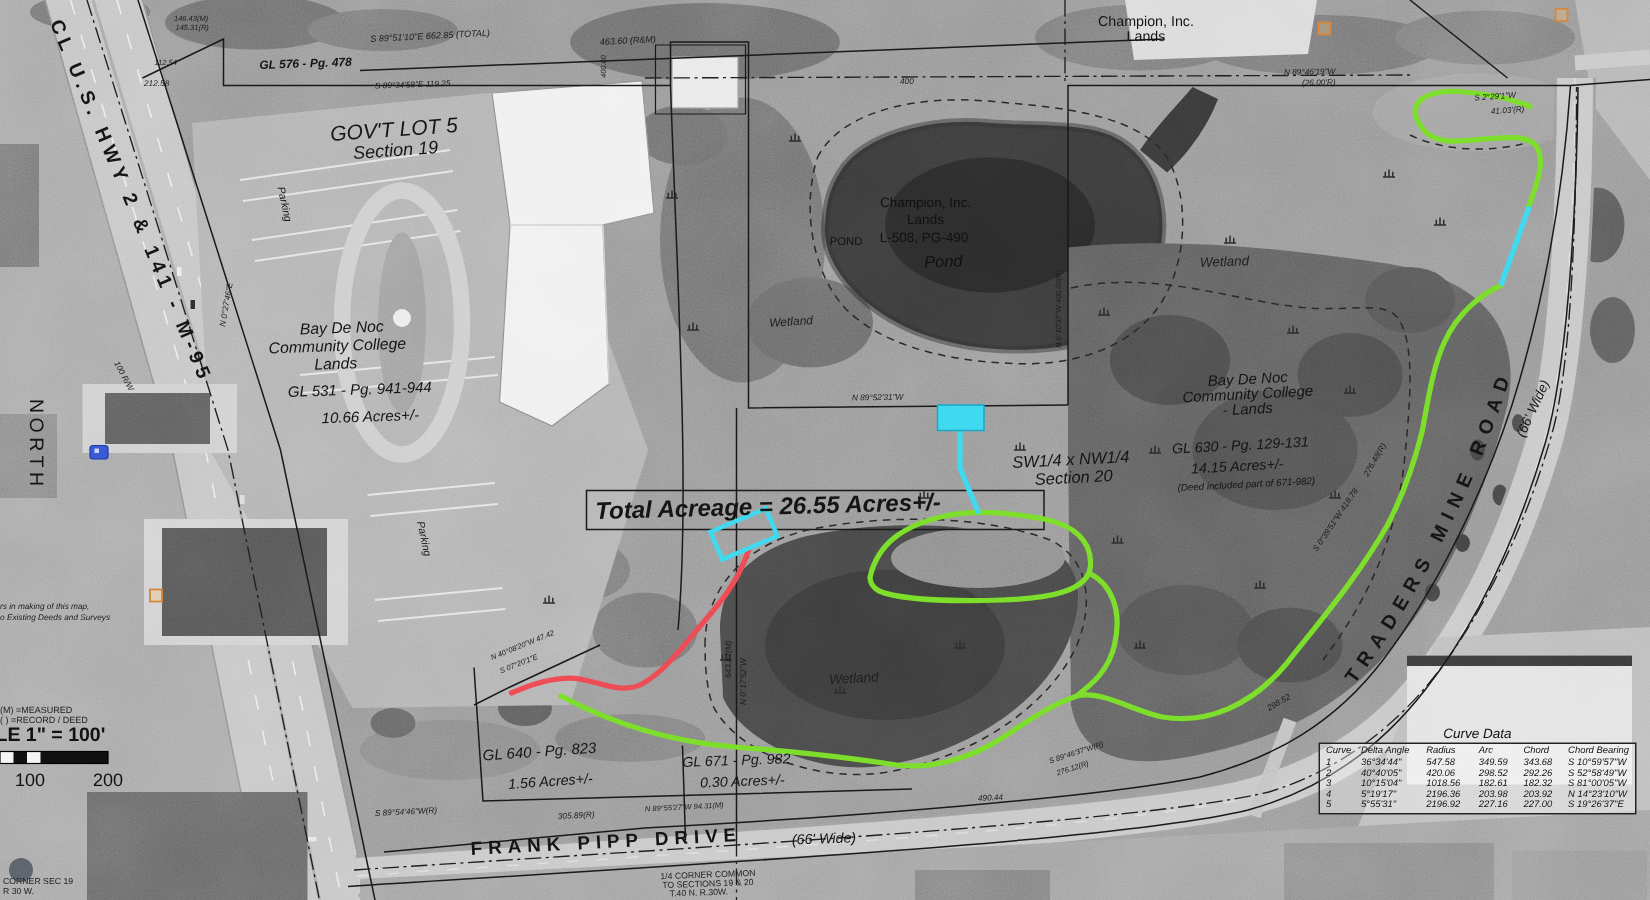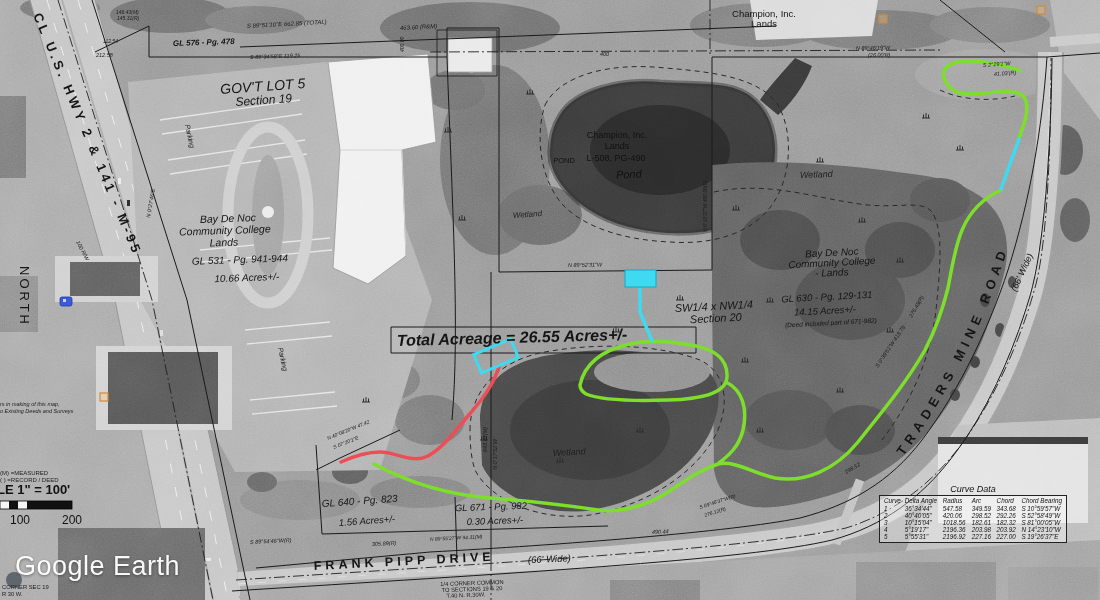--- a/index.html
+++ b/index.html
@@ -4,21 +4,21 @@
 <style>
   html,body{margin:0;padding:0;background:#1c1c1c}
   .stage{position:relative;width:1100px;height:600px;overflow:hidden;background:#949494;font-family:"Liberation Sans",sans-serif}
   .stage svg{position:absolute;left:0;top:0}
   text{font-family:"Liberation Sans",sans-serif}
   .lbl{fill:#151515}
   .it{font-style:italic}
   .b{font-weight:bold}
   .mid{text-anchor:middle}
   .anno{fill:#1c1c1c;font-style:italic}
-  .curve-card{position:absolute;left:879px;top:484px;width:188px;color:#101010;font-style:italic}
+  .curve-card{position:absolute;left:879px;top:484px;width:212px;color:#101010;font-style:italic}
   .curve-title{text-align:center;font-size:9px;margin-bottom:1px}
   .curve-box{border:1px solid #222;background:rgba(255,255,255,0.38);padding:1px 3px 2px 3px}
   .curve-box table{width:100%;border-collapse:collapse;font-size:6.3px;font-style:italic;color:#121212}
   .curve-box th{font-weight:normal;text-align:left;padding:0 1px 1px 1px;white-space:nowrap}
   .curve-box td{padding:0 1px;white-space:nowrap}
   .curve-box th:nth-child(1){width:23px}.curve-box th:nth-child(2){width:45px}
   .curve-box th:nth-child(3){width:37px}.curve-box th:nth-child(4){width:31px}
   .curve-box th:nth-child(5){width:31px}
   .watermark{position:absolute;left:15px;top:551px;font-size:27px;color:#ffffff;letter-spacing:.5px;
     text-shadow:0 1px 3px rgba(0,0,0,.45);opacity:.96}
@@ -399,14 +399,13 @@
               <td>2196.92</td>
               <td>227.16</td>
               <td>227.00</td>
               <td>S 19°26'37"E</td>
             </tr>
           </tbody>
     </table>
   </div>
 </div>
 
-<div class="watermark">Google Earth</div>
 </div>
 
 </body></html>

